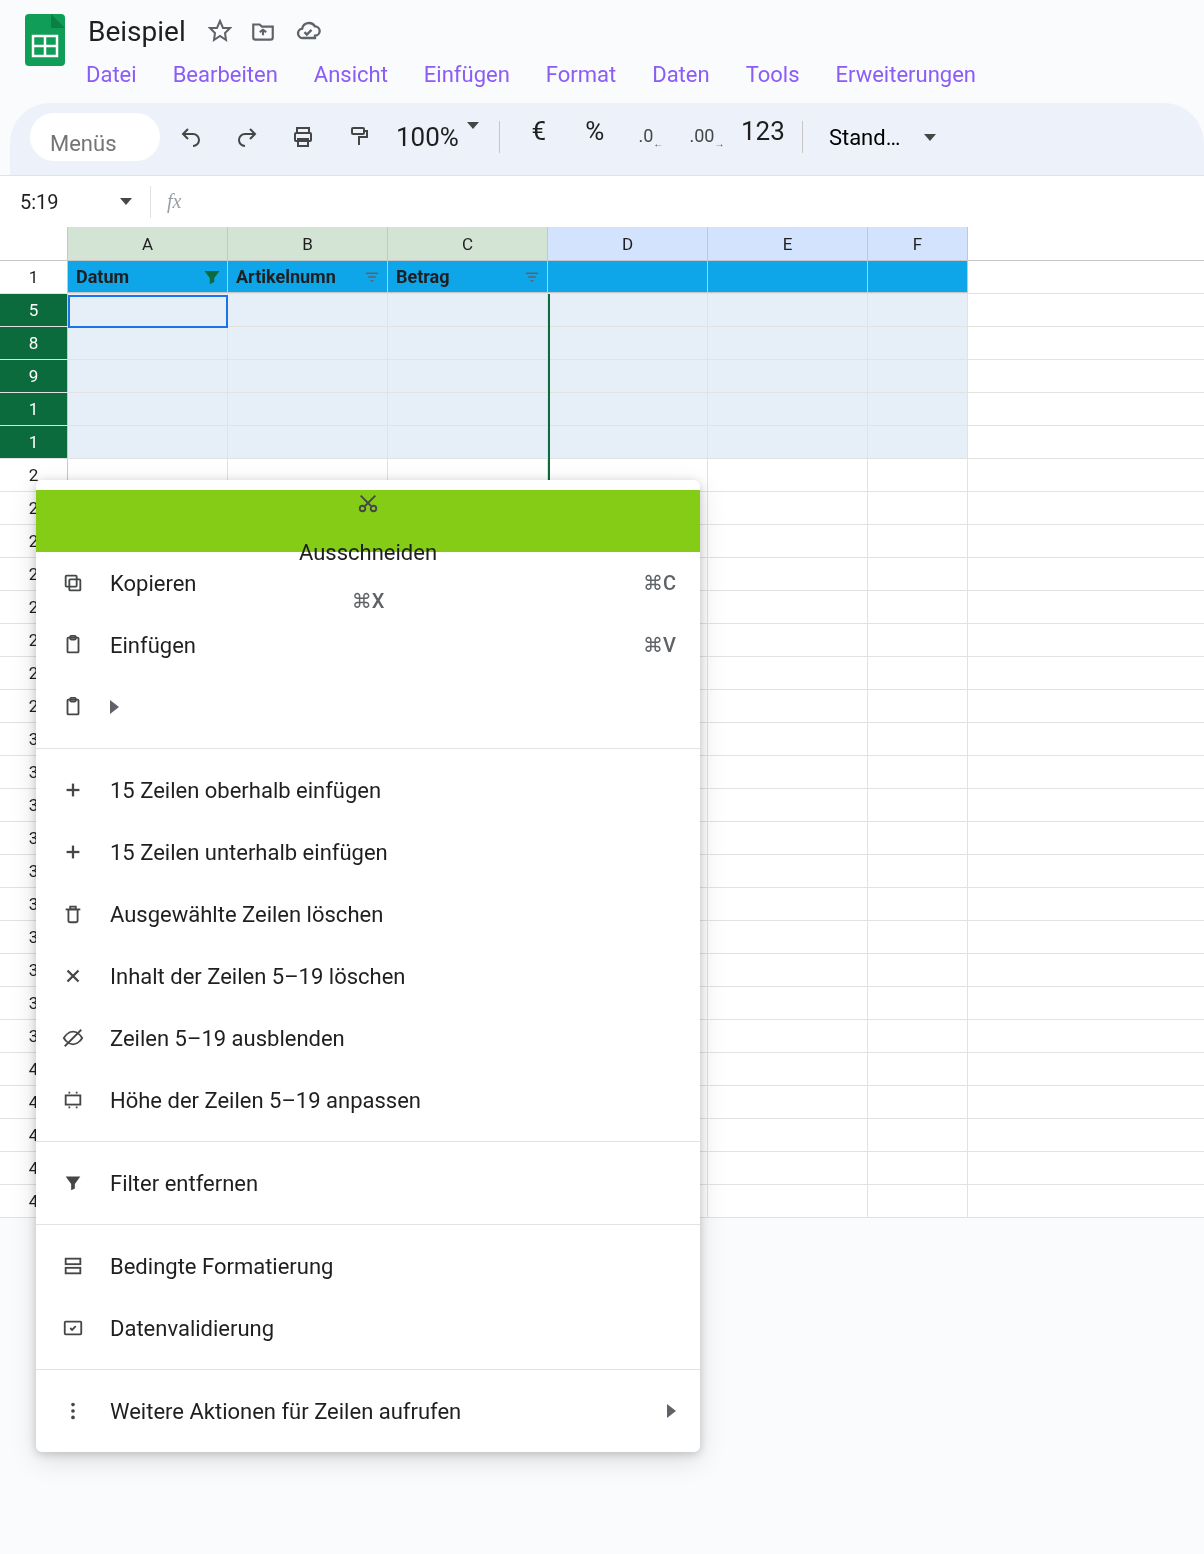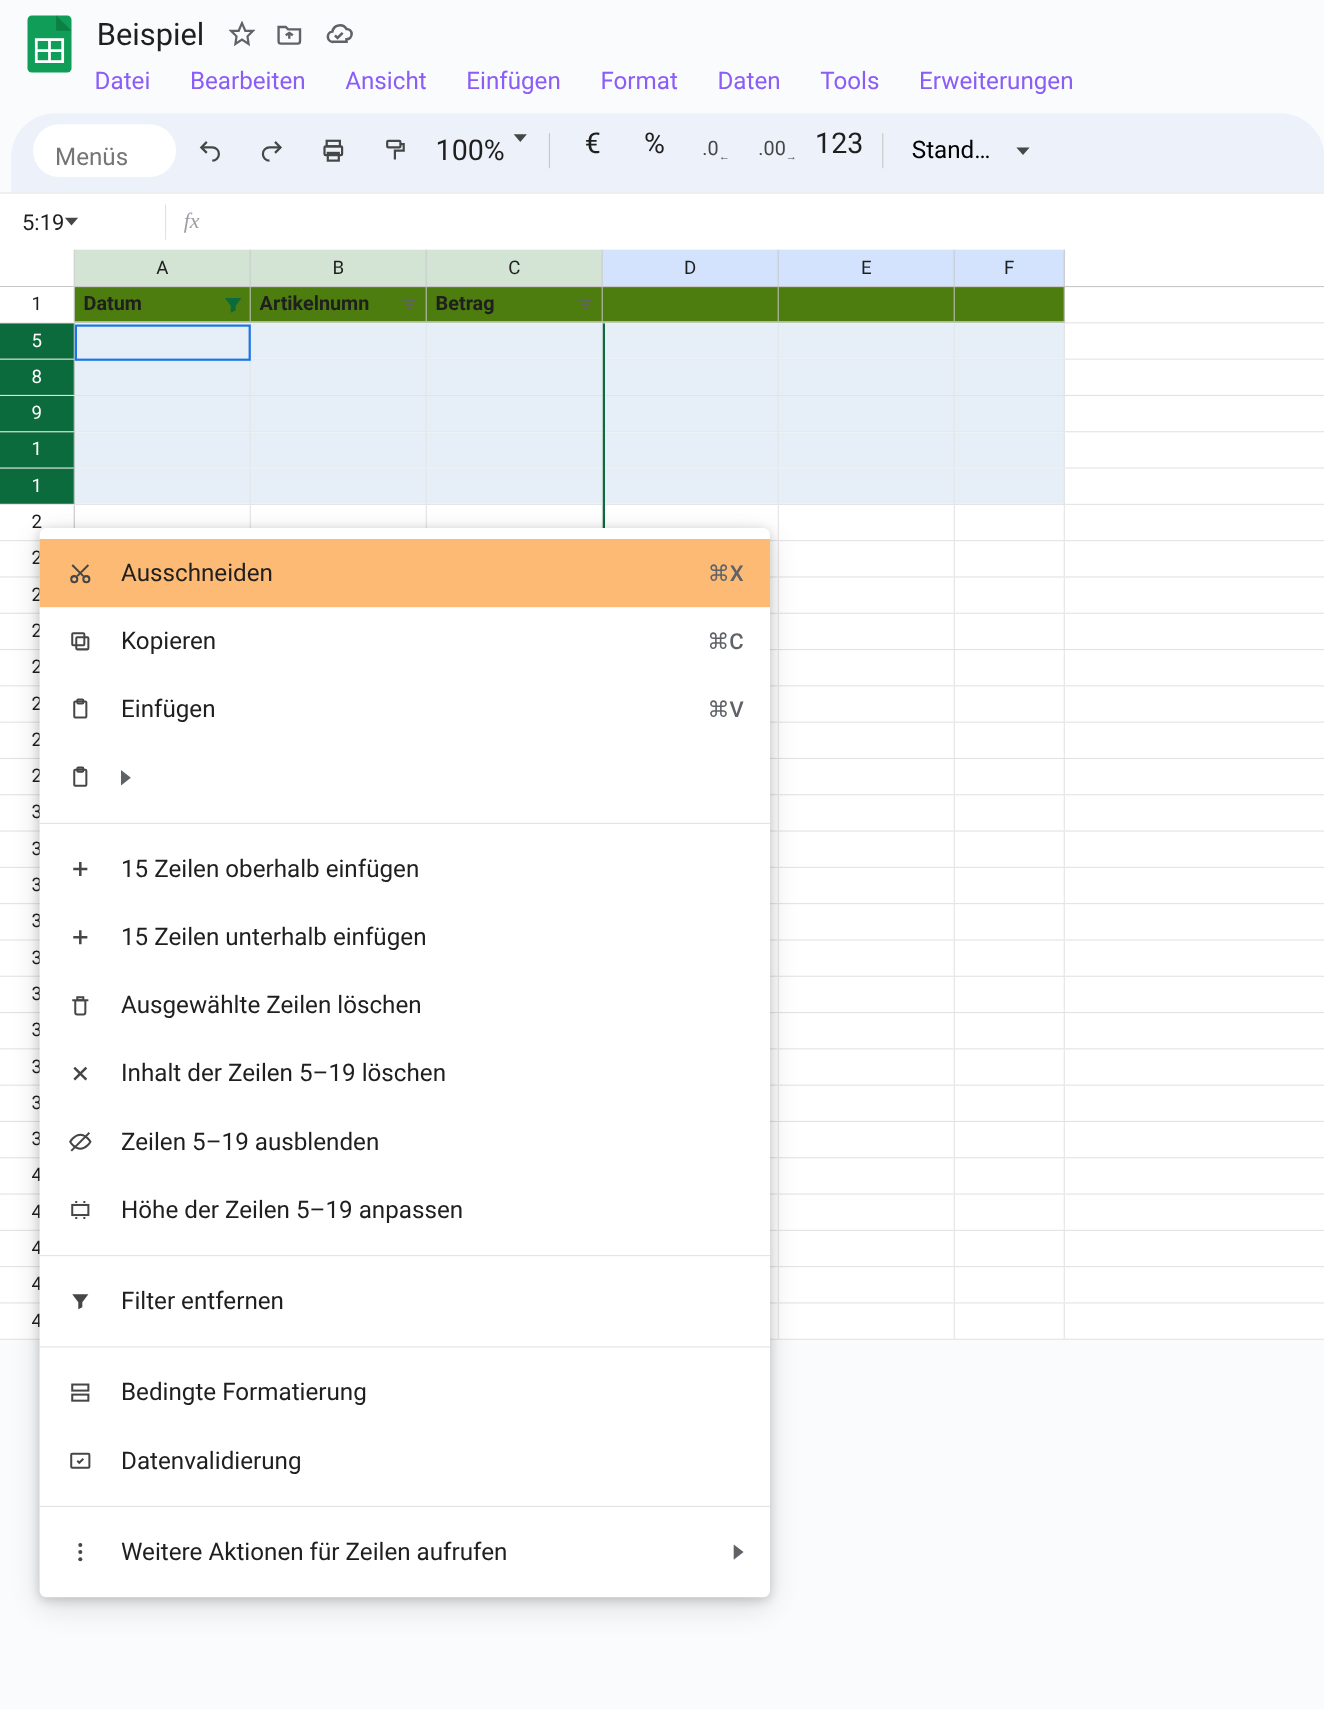--- a/index.html
+++ b/index.html
@@ -23,21 +23,21 @@
 .menu-search input { border: none; outline: none; font-size: 22px; background: transparent; width: 90px; color: #5f6368; }
 .tool-btn { width: 42px; height: 42px; display: flex; align-items: center; justify-content: center; color: #444746; border-radius: 6px; margin: 0 4px; }
 .tool-divider { width: 1px; height: 32px; background: #c7c7c7; margin: 0 8px; }
 .tool-text { font-size: 26px; color: #1f1f1f; padding: 0 6px; display: flex; align-items: flex-start; gap: 8px; }
 .font-dd { font-size: 22px; padding: 0 12px; display: flex; align-items: center; gap: 24px; max-width: 140px; }
 .font-dd-label { white-space: nowrap; overflow: hidden; text-overflow: ellipsis; max-width: 90px; }
 .caret { width: 0; height: 0; border-left: 6px solid transparent; border-right: 6px solid transparent; border-top: 7px solid #444746; }
 
 
 .fx-bar { display: flex; align-items: center; background: #fff; border-top: 1px solid #e1e3e1; height: 52px; }
-.name-box { width: 150px; display: flex; align-items: center; justify-content: flex-start; padding: 0 18px 0 20px; font-size: 20px; color: #1f1f1f; }
+.name-box { width: 150px; display: flex; align-items: center; justify-content: space-between; padding: 0 18px 0 20px; font-size: 20px; color: #1f1f1f; }
 .fx-divider { width: 1px; height: 32px; background: #e1e3e1; }
 .fx-label { font-style: italic; font-family: Georgia, serif; color: #9aa0a6; font-size: 20px; padding: 0 16px; }
 
 
 .grid { background: #fff; position: relative; }
 .col-headers { display: flex; height: 34px; border-bottom: 1px solid #c7c7c7; }
 .corner { width: 68px; border-right: 1px solid #c7c7c7; background: #fff; }
 .col-head { border-right: 1px solid #c7c7c7; display: flex; align-items: center; justify-content: center; font-size: 17px; color: #1f1f1f; }
 .col-head.sel { background: #d3e3d4; }
 .col-head.bluesel { background: #d3e3fd; }
@@ -47,31 +47,31 @@
 .row-head { width: 68px; border-right: 1px solid #c7c7c7; display: flex; align-items: center; justify-content: center; font-size: 17px; color: #1f1f1f; }
 .row-head.sel { background: #0c6b3d; color: #fff; }
 .cell { border-right: 1px solid #e1e3e1; display: flex; align-items: center; padding: 0 8px; font-size: 18px; font-weight: 700; color: #1f1f1f; position: relative; }
 .cell.seltint { background: #e6eff7; }
 .filter-handle { position: absolute; right: 6px; top: 7px; }
 
 .w-a { width: 160px; } .w-b { width: 160px; } .w-c { width: 160px; }
 .w-d { width: 160px; } .w-e { width: 160px; } .w-f { width: 100px; }
 
 .header-row .row-head { background: #fff; }
-.header-row .cell { background: #4d7c0f; border-bottom: 1px solid #c7c7c7; border-right: 1px solid #c7c7c7; }
+.header-row .cell { background: #0ea5e9; border-bottom: 1px solid #c7c7c7; border-right: 1px solid #c7c7c7; }
 
 .active-cell-overlay { position: absolute; left: 68px; top: 68px; width: 160px; height: 33px; border: 2px solid #1a73e8; pointer-events: none; z-index: 5; }
 .sel-outline { position: absolute; left: 68px; top: 34px; width: 480px; height: 232px; pointer-events: none; z-index: 4; }
 .sel-right-border { position: absolute; right: -2px; top: 33px; bottom: 0; width: 2px; background: #0c6b3d; }
 
 
 .ctx-menu { position: absolute; left: 36px; top: 480px; width: 664px; background: #fff; border-radius: 6px;
   box-shadow: 0 2px 10px rgba(0,0,0,0.18), 0 8px 28px rgba(0,0,0,0.12); padding: 10px 0; z-index: 20; }
 .ctx-item { display: flex; align-items: center; height: 62px; padding: 0 24px; gap: 24px; font-size: 22px; color: #1f1f1f; cursor: pointer; }
-.ctx-item.hover { background: #fdba74; }
+.ctx-item.hover { background: #84cc16; flex-direction: column; }
 .ctx-icon { width: 26px; height: 26px; display: flex; align-items: center; justify-content: center; color: #444746; flex-shrink: 0; }
 .ctx-label { flex: 1; }
 .ctx-short { color: #5f6368; font-size: 20px; font-weight: 500; }
 .ctx-arrow { width: 0; height: 0; border-top: 7px solid transparent; border-bottom: 7px solid transparent; border-left: 9px solid #5f6368; }
 .ctx-sep { height: 1px; background: #e1e3e1; margin: 10px 0; }
 
 svg { display: block; }
 </style>
 </head>
 <body>

